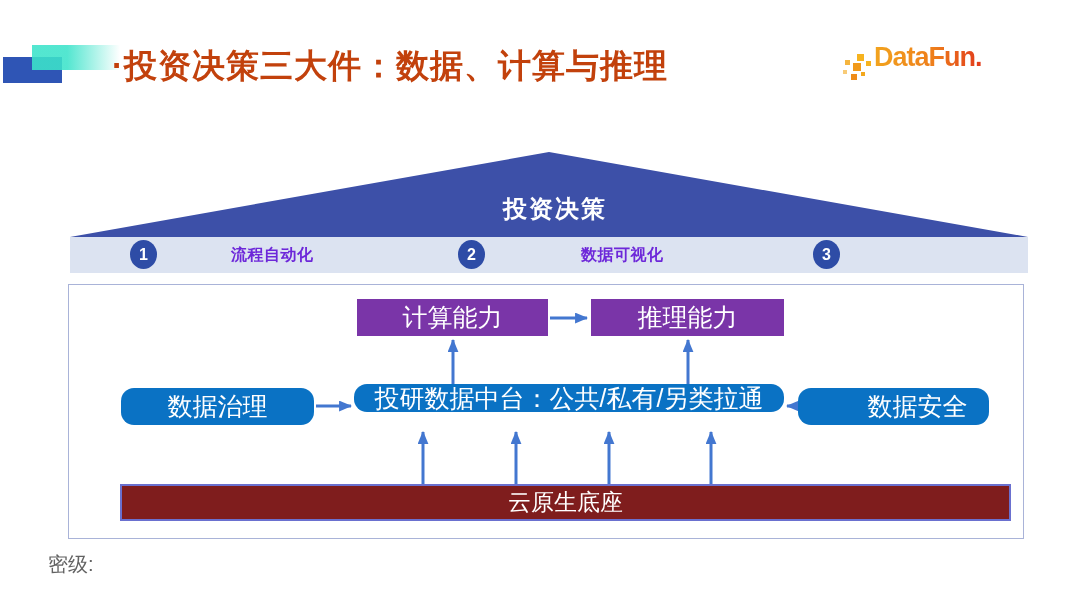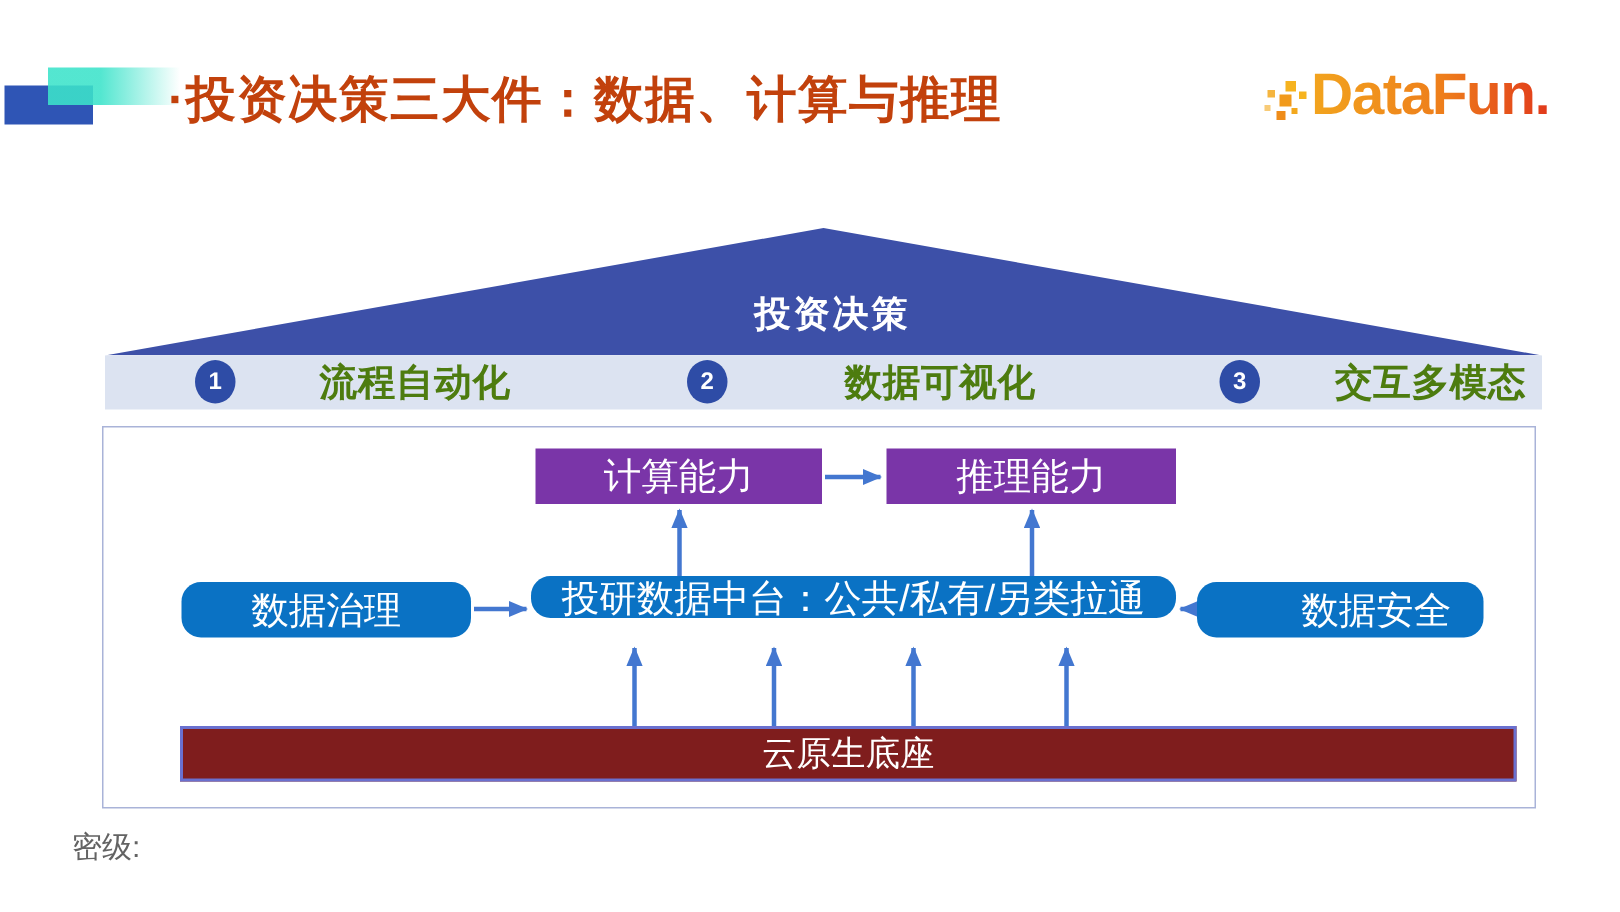--- a/index.html
+++ b/index.html
@@ -19,39 +19,39 @@
   .logo-pixels{position:absolute;left:0;top:12px;width:30px;height:30px;}
   .logo-pixels i{position:absolute;display:block;}
   .px1{left:14px;top:0;width:7px;height:7px;background:#f6b31f;}
   .px2{left:2px;top:6px;width:5px;height:5px;background:#f3a81d;opacity:.85;}
   .px3{left:10px;top:9px;width:8px;height:8px;background:#f19a1b;}
   .px4{left:23px;top:7px;width:5px;height:5px;background:#f6b31f;}
   .px5{left:0;top:16px;width:4px;height:4px;background:#f3a81d;opacity:.6;}
   .px6{left:8px;top:20px;width:6px;height:6px;background:#ef8c19;}
   .px7{left:18px;top:18px;width:4px;height:4px;background:#f3a81d;}
   .logo-text{
-    position:absolute;left:31px;top:0;font-size:39px;font-weight:700;letter-spacing:-1px;
+    position:absolute;left:31px;top:0;font-size:27px;font-weight:700;letter-spacing:-1px;
     background:linear-gradient(90deg,#f2a41e 0%,#ee7e1b 55%,#e1391b 100%);
     -webkit-background-clip:text;background-clip:text;color:transparent;white-space:nowrap;
   }
   
   .roof{
     position:absolute;left:70px;top:152px;width:958px;height:85px;background:#3d50a8;
     clip-path:polygon(50% 0,100% 100%,0 100%);
     display:flex;align-items:flex-end;justify-content:center;
   }
   .roof-label{color:#ffffff;font-size:24px;font-weight:700;letter-spacing:2px;padding-bottom:12px;margin-left:12px;}
   .band{position:absolute;left:70px;top:237px;width:958px;height:36px;background:#dce3f1;}
   .band-circle{
     position:absolute;top:3px;width:27px;height:29px;border-radius:50%;background:#2e4ca6;
     color:#ffffff;font-size:16px;font-weight:700;display:flex;align-items:center;justify-content:center;
   }
   .band-label{
-    position:absolute;top:0;height:36px;line-height:36px;font-size:25px;font-weight:700;
-    color:#4d7c0f;white-space:nowrap;letter-spacing:.5px;
+    position:absolute;top:0;height:36px;line-height:36px;font-size:16px;font-weight:700;
+    color:#6d28d9;white-space:nowrap;letter-spacing:.5px;margin-left:18px;
   }
   .c1{left:60px;} .l1{left:143px;}
   .c2{left:388px;} .l2{left:493px;}
   .c3{left:743px;} .l3{left:820px;}
   
   .frame{
     position:absolute;left:68px;top:284px;width:954px;height:253px;
     border:1px solid #a9b3d8;background:#ffffff;box-sizing:content-box;
   }
   .node{
@@ -96,21 +96,20 @@
   <div class="roof">
     <span class="roof-label">投资决策</span>
   </div>
 
   <div class="band">
     <span class="band-circle c1">1</span>
     <span class="band-label l1">流程自动化</span>
     <span class="band-circle c2">2</span>
     <span class="band-label l2">数据可视化</span>
     <span class="band-circle c3">3</span>
-    <span class="band-label l3">交互多模态</span>
   </div>
 
   <div class="frame">
 
     <svg class="connectors" viewBox="0 0 954 253" xmlns="http://www.w3.org/2000/svg">
       <defs>
         <marker id="ah" viewBox="0 0 12 10" refX="11" refY="5" markerWidth="13" markerHeight="11" orient="auto" markerUnits="userSpaceOnUse">
           <path d="M0,0 L12,5 L0,10 z" fill="#4377d0"></path>
         </marker>
       </defs>

